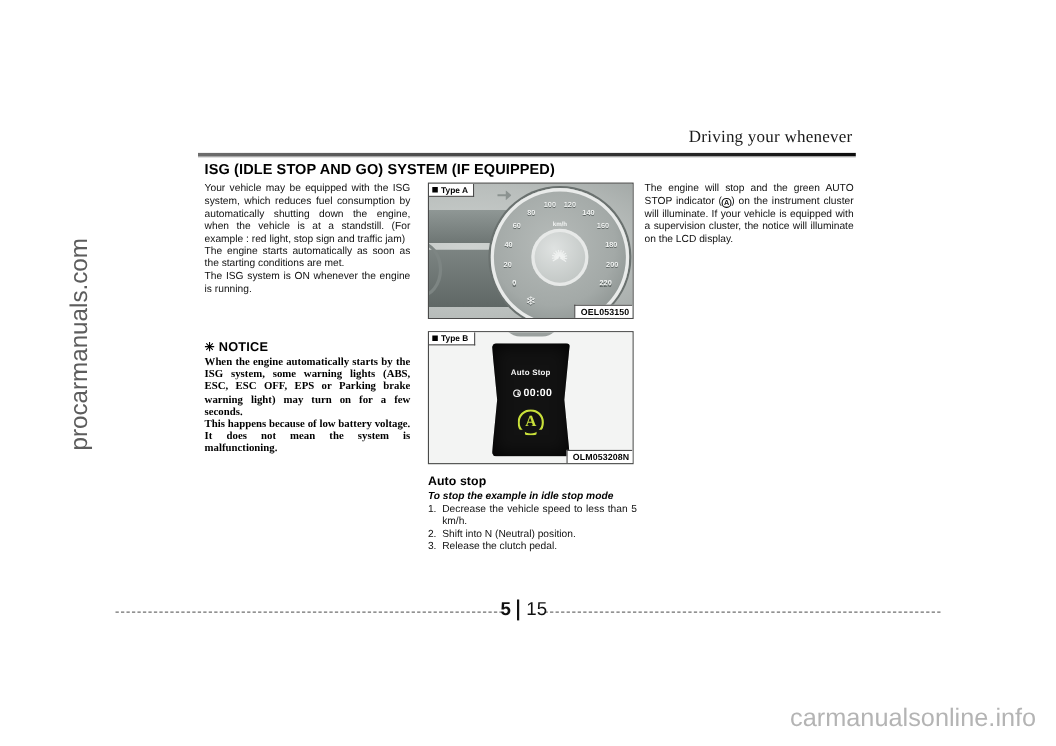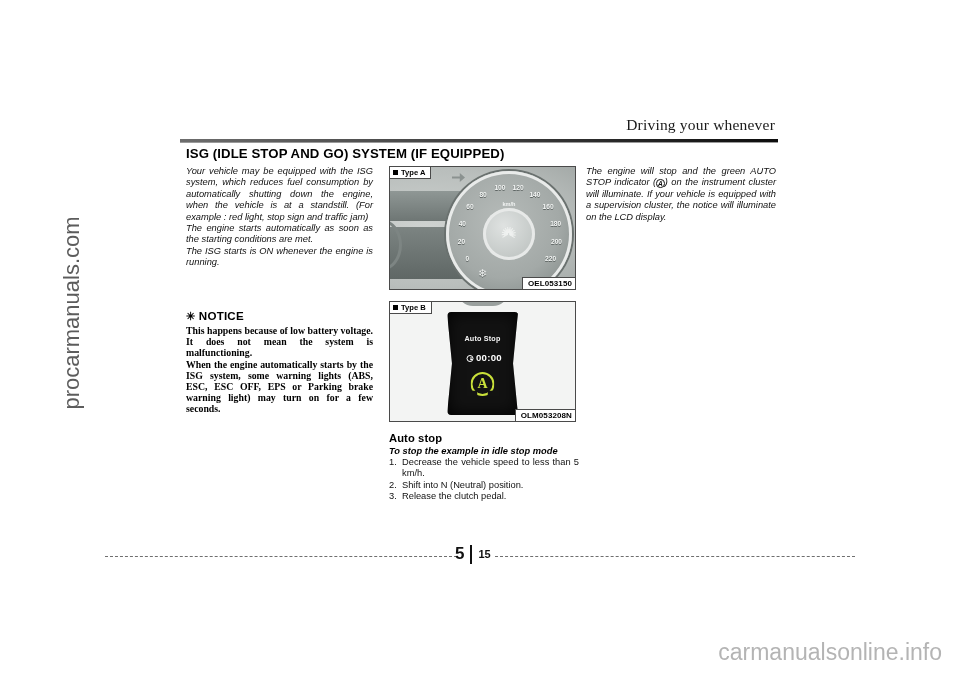--- a/index.html
+++ b/index.html
@@ -51,21 +51,21 @@
   }
 
   
   .col {
     position: absolute;
     font-size: 9.3px;
     line-height: 11.4px;
     color: #111;
     text-align: justify;
   }
-  .col p { margin: 0 0 0 0; font-style: italic; }
+  .col p { margin: 0 0 0 0; }
   .col p + p { margin-top: 0px; }
 
   .col-left  { left: 186px; top: 166px; width: 187px; }
   .col-right { left: 586px; top: 166px; width: 190px; }
 
   
   .notice-wrap {
     position: absolute;
     left: 186px; top: 309px; width: 187px;
   }
@@ -339,21 +339,21 @@
     border-top: 1.6px dashed #6f6f6f;
   }
   .pg {
     position: absolute;
     left: 455px; top: 544px;
     display: flex; align-items: center; gap: 6px;
     color: #111;
   }
   .pg .chap { font-size: 17px; font-weight: bold; }
   .pg .bar { width: 2px; height: 19px; background: #111; }
-  .pg .num { font-size: 11px; font-weight: bold; text-align: center; }
+  .pg .num { font-size: 17px; font-weight: normal; text-align: center; }
 
   
   .wm-left {
     position: absolute;
     left: -58px; top: 300px;
     width: 260px;
     transform: rotate(-90deg);
     transform-origin: 50% 50%;
     font-size: 22px;
     color: #5c5c5c;
@@ -375,31 +375,31 @@
 
   <div class="hdr-title">Driving your whenever</div>
   <div class="hdr-rule"></div>
   <div class="hdr-rule-thin"></div>
 
   <div class="sec-title">ISG (IDLE STOP AND GO) SYSTEM (IF EQUIPPED)</div>
 
   <div class="col col-left">
     <p>Your vehicle may be equipped with the ISG system, which reduces fuel consumption by automatically shutting down the engine, when the vehicle is at a standstill. (For example : red light, stop sign and traffic jam)</p>
     <p>The engine starts automatically as soon as the starting conditions are met.</p>
-    <p>The ISG starts is ON whenever the engine is running.</p>
+    <p>The ISG system is ON whenever the engine is running.</p>
   </div>
 
   <div class="notice-wrap">
     <div class="notice-head">
       <span class="notice-star">✳</span>
       <span>NOTICE</span>
     </div>
     <div class="notice-body">
+      <p>When the engine automatically starts by the ISG system, some warning lights (ABS, ESC, ESC OFF, EPS or Parking brake warning light) may turn on for a few seconds.</p>
       <p>This happens because of low battery voltage. It does not mean the system is malfunctioning.</p>
-      <p>When the engine automatically starts by the ISG system, some warning lights (ABS, ESC, ESC OFF, EPS or Parking brake warning light) may turn on for a few seconds.</p>
     </div>
   </div>
 
   <div class="fig fig-a">
     <div class="cluster">
       <div class="panel-l"></div>
       <div class="panel-l2"></div>
       <div class="arc-ring"></div>
       <div class="tele"></div>
       <div class="gauge">

